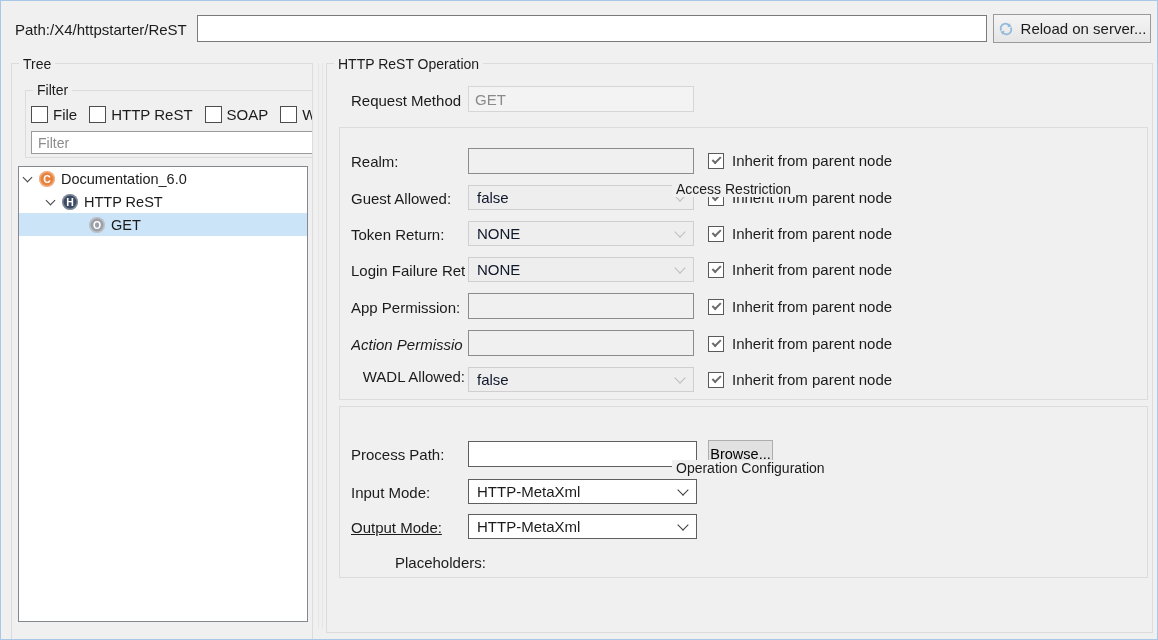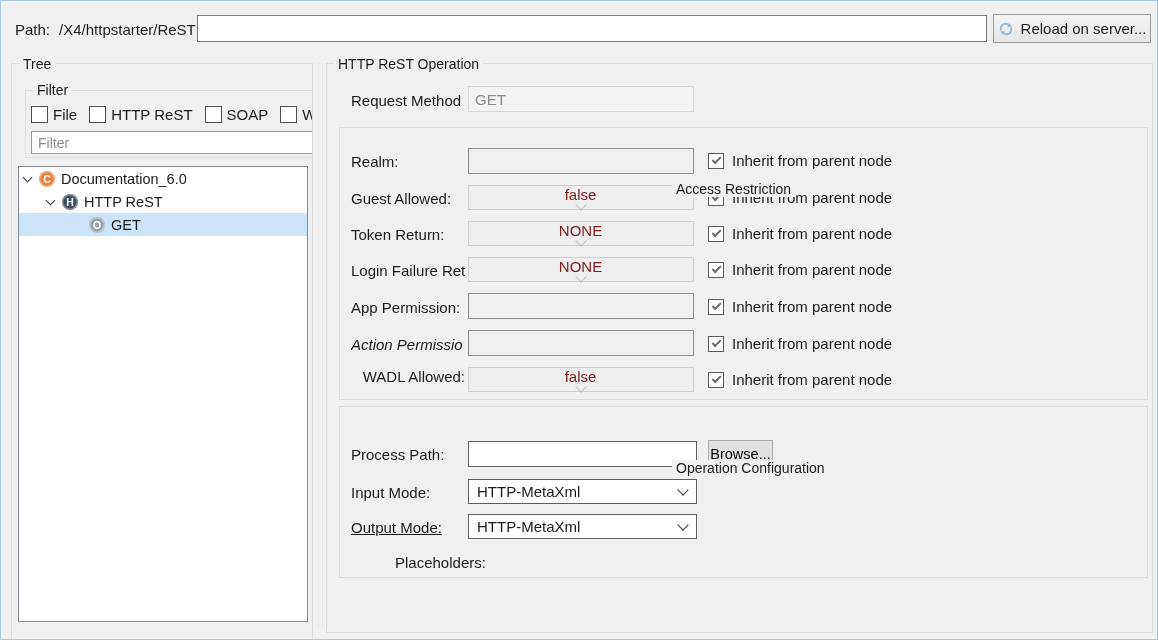--- a/index.html
+++ b/index.html
@@ -6,21 +6,21 @@
   html,body { width:1158px; height:640px; }
   body { font-family:"Liberation Sans", sans-serif; font-size:14px; color:#1b1b1b; }
 
   .window {
     position:relative; width:1158px; height:640px;
     background:#f0f0f0; border:1px solid #a8c8e6; overflow:hidden;
   }
 
   
   .pathlabel { position:absolute; left:14px; top:20px; font-size:15px; white-space:nowrap; }
-  .pathvalue { margin-left:9px; }
+  .pathvalue { }
   .path-input {
     position:absolute; left:196px; top:14px; width:790px; height:27px;
     border:1px solid #7a7a7a; background:#fff; font:15px "Liberation Sans", sans-serif;
     padding:0 6px; outline:none;
   }
   .reload-btn {
     position:absolute; left:992px; top:13px; width:158px; height:29px;
     background:linear-gradient(#f4f4f4,#e6e6e6); border:1px solid #9a9a9a;
     display:flex; align-items:center; justify-content:center; gap:7px;
     font:15px "Liberation Sans", sans-serif; color:#1b1b1b; cursor:default;
@@ -87,21 +87,21 @@
 
   .combo {
     position:absolute; height:25px; background:#fff; border:1px solid #5f5f5f;
     display:flex; align-items:center; justify-content:space-between;
     padding:0 9px 0 8px; font-size:15px;
   }
   .combo .chev {
     width:8px; height:8px; border-right:1.6px solid #3c3c3c; border-bottom:1.6px solid #3c3c3c;
     transform:rotate(45deg); margin-top:-4px; flex:0 0 auto;
   }
-  .combo.disabledc { background:#eeeeee; border-color:#cfcfcf; color:#7f1d1d;flex-direction:column; }
+  .combo.disabledc { background:#eeeeee; border-color:#cfcfcf; color:#0f172a; }
   .combo.disabledc .chev { border-color:#bdbdbd; }
 
   .inherit { position:absolute; display:flex; align-items:center; gap:8px; font-size:15px; white-space:nowrap; }
   .cb16 { width:16px; height:16px; background:#fff; border:1px solid #5a5a5a; position:relative; flex:0 0 auto; }
   .cb16 .mark {
     position:absolute; left:2.5px; top:3px; width:8.5px; height:4.5px;
     border-left:2px solid #6b6b6b; border-bottom:2px solid #6b6b6b; transform:rotate(-45deg);
   }
 
   .browse-btn {

